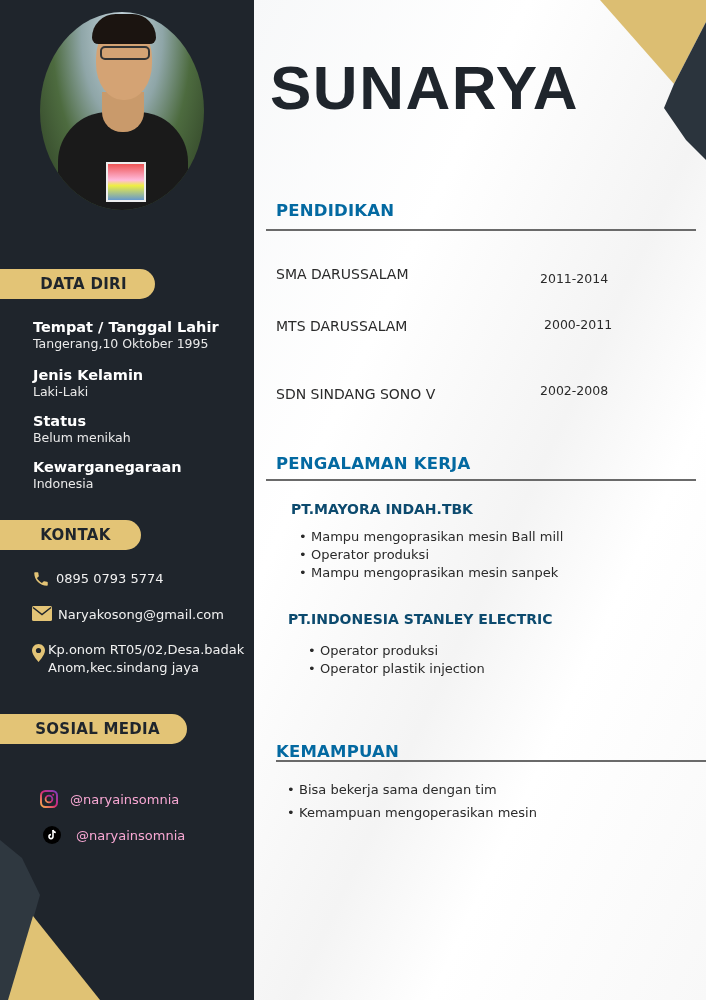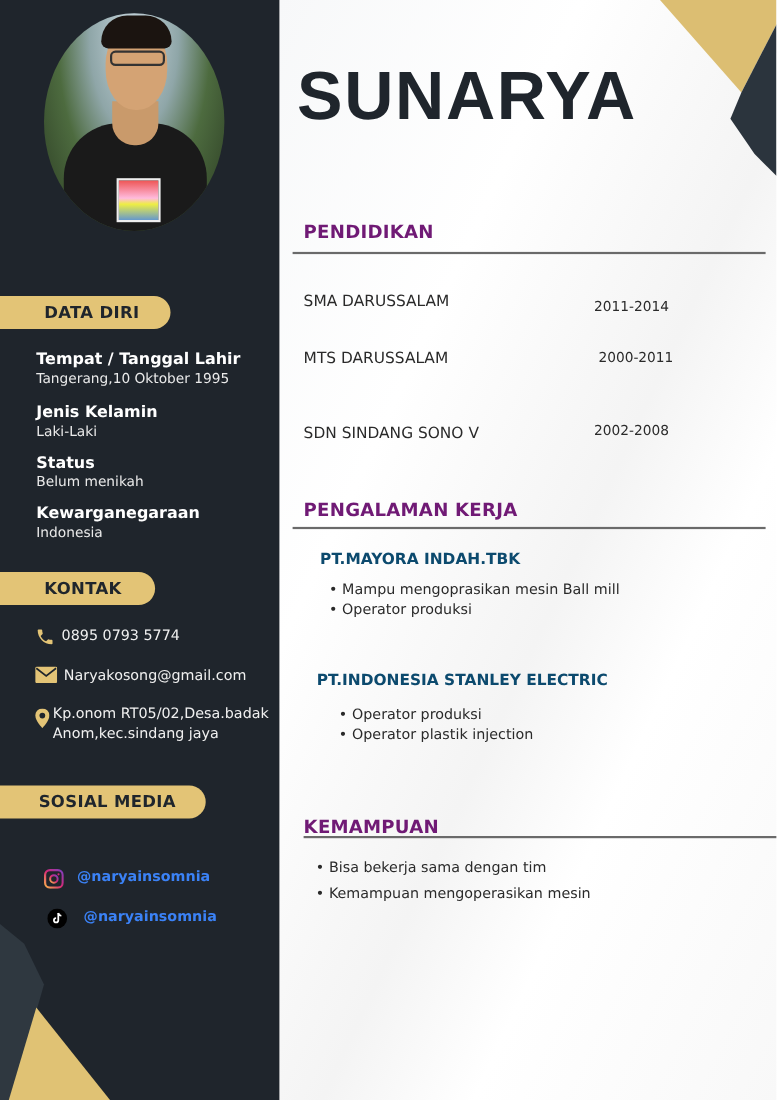--- a/index.html
+++ b/index.html
@@ -57,36 +57,36 @@
   .pill-kontak { top: 520px; width: 141px; padding-left: 10px; }
   .pill-sosial { top: 714px; width: 187px; padding-left: 8px; }
 
   .dd { position: absolute; left: 33px; }
   .dd .lbl { font-weight: bold; font-size: 14.5px; color: #fff; line-height: 18px; }
   .dd .val { font-size: 12.5px; color: #eaeaea; line-height: 16px; }
 
   .contact { position: absolute; left: 32px; display: flex; align-items: flex-start; gap: 6px; font-size: 13px; color: #f0f0f0; line-height: 18px; }
   .contact .ic { flex: none; display: inline-flex; align-items: center; justify-content: center; }
 
-  .social { position: absolute; display: flex; font-size: 13px; color: #3b82f6; font-weight: bold; }
+  .social { position: absolute; display: flex; align-items: center; font-size: 13px; color: #f9a8d4; }
 
   
   .main-bg {
     position: absolute; left: 254px; top: 0; width: 452px; height: 1000px;
     background: linear-gradient(115deg, #f7f8f9 0%, #ffffff 30%, #f4f4f4 55%, #ffffff 70%, #f8f8f8 100%);
   }
   .corner-gold2 { position: absolute; right: 0; top: 0; }
 
   .name {
     position: absolute; left: 270px; top: 52px;
     font-family: "Liberation Sans", sans-serif; font-weight: bold;
     font-size: 62px; color: #1f252c; letter-spacing: 1.5px;
   }
   .sec-title {
-    position: absolute; left: 276px; font-size: 16.5px; font-weight: 600; color: #701a75;
+    position: absolute; left: 276px; font-size: 16.5px; font-weight: 600; color: #0369a1;
     letter-spacing: 0.2px;
   }
   .rule { position: absolute; height: 2px; background: #6a6a6a; }
 
   .edu { position: absolute; font-size: 14px; color: #2a2a2a; }
   .yr { position: absolute; font-size: 12.5px; color: #2a2a2a; }
 
   .company { position: absolute; font-size: 14px; font-weight: 600; color: #0c4a6e; }
   ul.bul { position: absolute; list-style: none; font-size: 13px; color: #2a2a2a; }
   ul.bul li { line-height: 18px; position: relative; padding-left: 12px; }
@@ -216,20 +216,21 @@
   <div class="edu" style="left:276px; top:386px;">SDN SINDANG SONO V</div>
   <div class="yr" style="left:540px; top:383px;">2002-2008</div>
 
   <div class="sec-title" style="top:454px;">PENGALAMAN KERJA</div>
   <div class="rule" style="left:266px; top:479px; width:430px;"></div>
 
   <div class="company" style="left:291px; top:501px;">PT.MAYORA INDAH.TBK</div>
   <ul class="bul" style="left:299px; top:528px;">
     <li>Mampu mengoprasikan mesin Ball mill</li>
     <li>Operator produksi</li>
+    <li>Mampu mengoprasikan mesin sanpek</li>
   </ul>
 
   <div class="company" style="left:288px; top:611px;">PT.INDONESIA STANLEY ELECTRIC</div>
   <ul class="bul" style="left:308px; top:642px;">
     <li>Operator produksi</li>
     <li>Operator plastik injection</li>
   </ul>
 
   <div class="sec-title" style="top:742px;">KEMAMPUAN</div>
   <div class="rule" style="left:276px; top:760px; width:430px;"></div>

